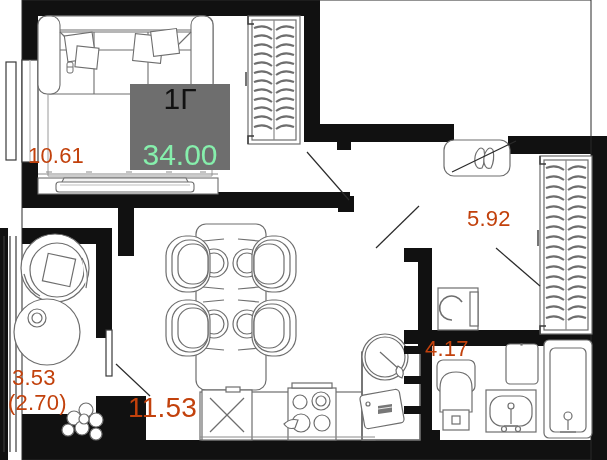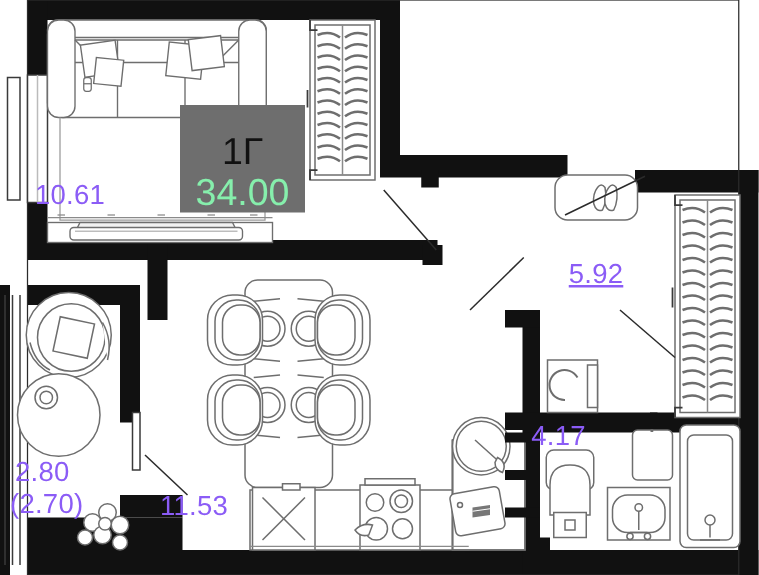--- a/index.html
+++ b/index.html
@@ -1,27 +1,27 @@
 <!DOCTYPE html>
 <html><head>
 <meta charset="utf-8">
 <style>
   html,body{margin:0;padding:0;background:#ffffff;}
   body{font-family:"Liberation Sans",sans-serif;}
   #plan-root{position:relative;width:607px;height:460px;background:#ffffff;overflow:hidden;}
   #plan-svg{position:absolute;left:0;top:0;width:607px;height:460px;display:block;}
-  .area-label{position:absolute;color:#8b5cf6;font-family:"Liberation Sans",sans-serif;font-weight:400;white-space:nowrap;letter-spacing:0.2px;}
+  .area-label{position:absolute;color:#c2410c;font-family:"Liberation Sans",sans-serif;font-weight:400;white-space:nowrap;letter-spacing:0.2px;}
   #label-living{left:28px;top:143px;font-size:22px;}
-  #label-kitchen{left:128px;top:392px;font-size:22px;text-align:center;}
-  #label-hall{left:455px;top:206px;font-size:22px;text-decoration:underline;}
+  #label-kitchen{left:128px;top:392px;font-size:28px;text-align:center;}
+  #label-hall{left:467px;top:206px;font-size:22px;}
   #label-bath{left:425px;top:336px;font-size:22px;}
   #label-balcony{left:12px;top:365px;font-size:22px;}
   #label-balcony-sub{left:8px;top:390px;font-size:22px;}
-  #badge{position:absolute;left:144px;top:84px;width:100px;height:86px;background:#6e6e6e;
-         display:flex;flex-direction:column;align-items:center;justify-content:flex-end;line-height:1;}
+  #badge{position:absolute;left:130px;top:84px;width:100px;height:86px;background:#6e6e6e;
+         display:flex;flex-direction:column;align-items:center;justify-content:space-between;line-height:1;}
   #badge .badge-type{color:#111111;font-size:30px;font-weight:400;letter-spacing:0px;}
   #badge .badge-area{color:#86efac;font-size:30px;font-weight:400;margin-top:3px;}
 </style>
 </head>
 <body>
 
 <div id="plan-root">
 
   <svg id="plan-svg" viewBox="0 0 607 460" xmlns="http://www.w3.org/2000/svg">
 
@@ -374,21 +374,21 @@
   </svg>
 
   <div class="area-label" id="label-living">10.61</div>
 
   <div class="area-label" id="label-kitchen">11.53</div>
 
   <div class="area-label" id="label-hall">5.92</div>
 
   <div class="area-label" id="label-bath">4.17</div>
 
-  <div class="area-label" id="label-balcony">2.80</div>
+  <div class="area-label" id="label-balcony">3.53</div>
 
   <div class="area-label" id="label-balcony-sub">(2.70)</div>
 
   <div id="badge">
     <span class="badge-type">1Г</span>
     <span class="badge-area">34.00</span>
   </div>
 
 </div>
 

